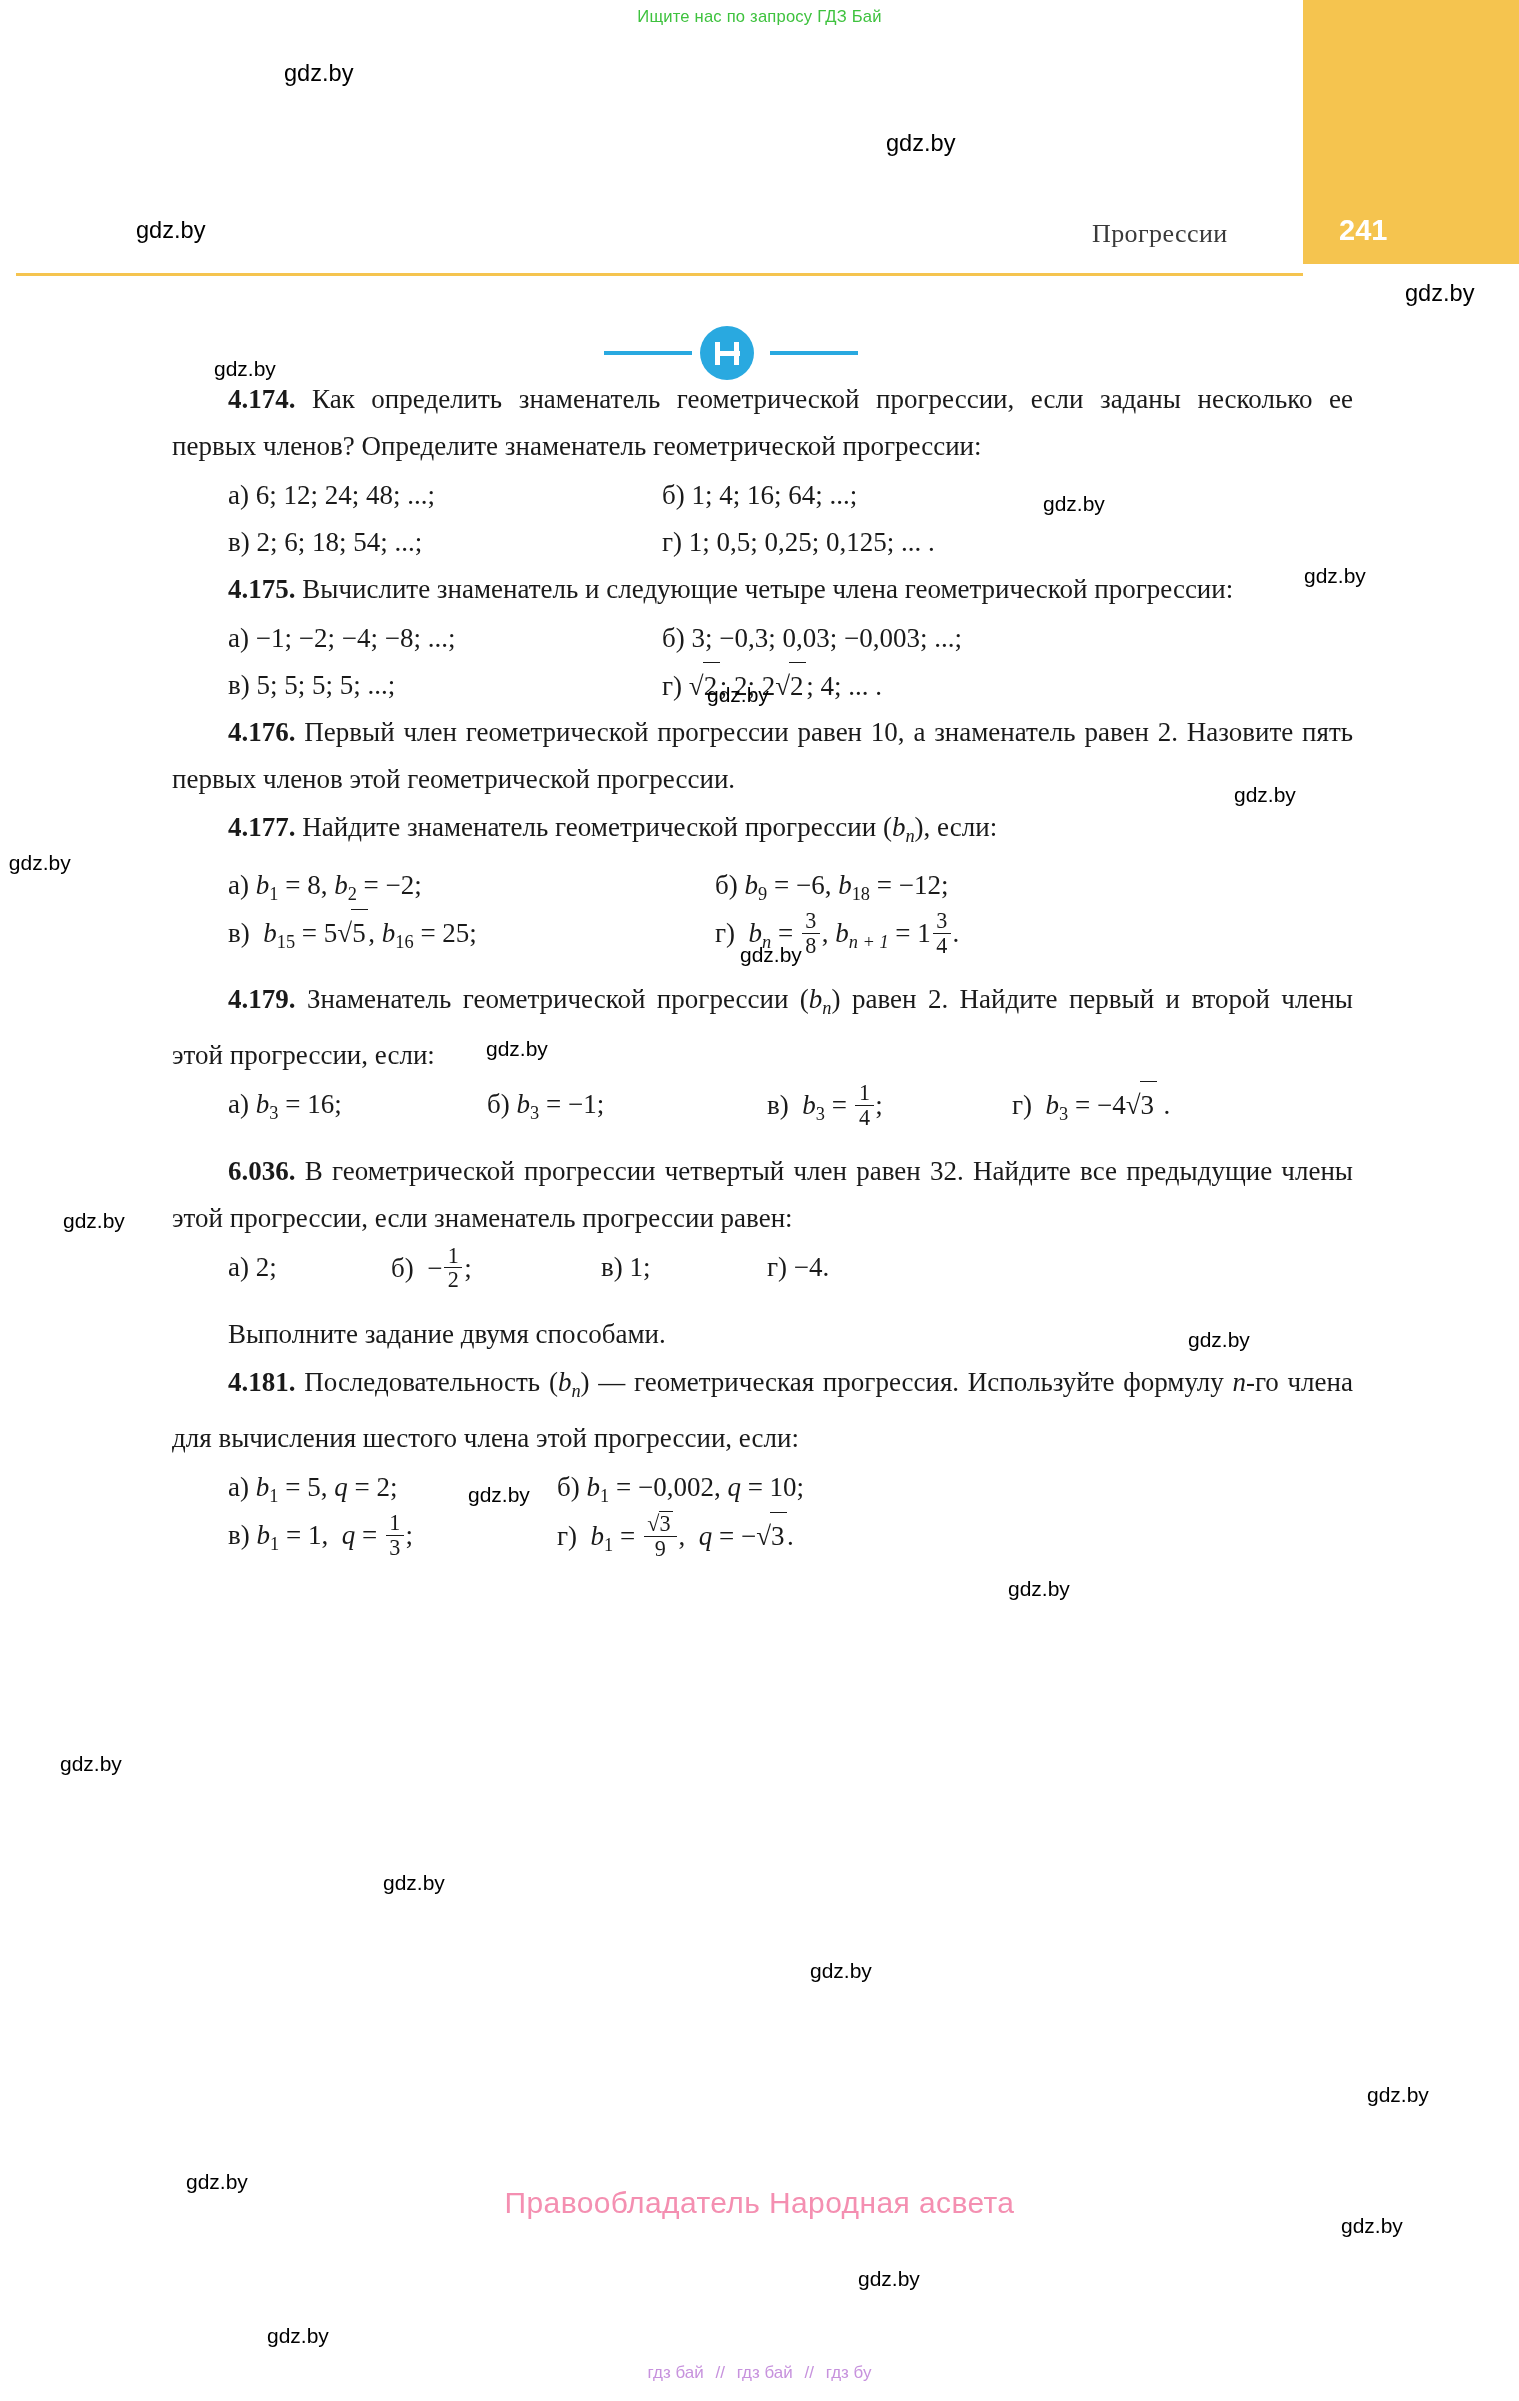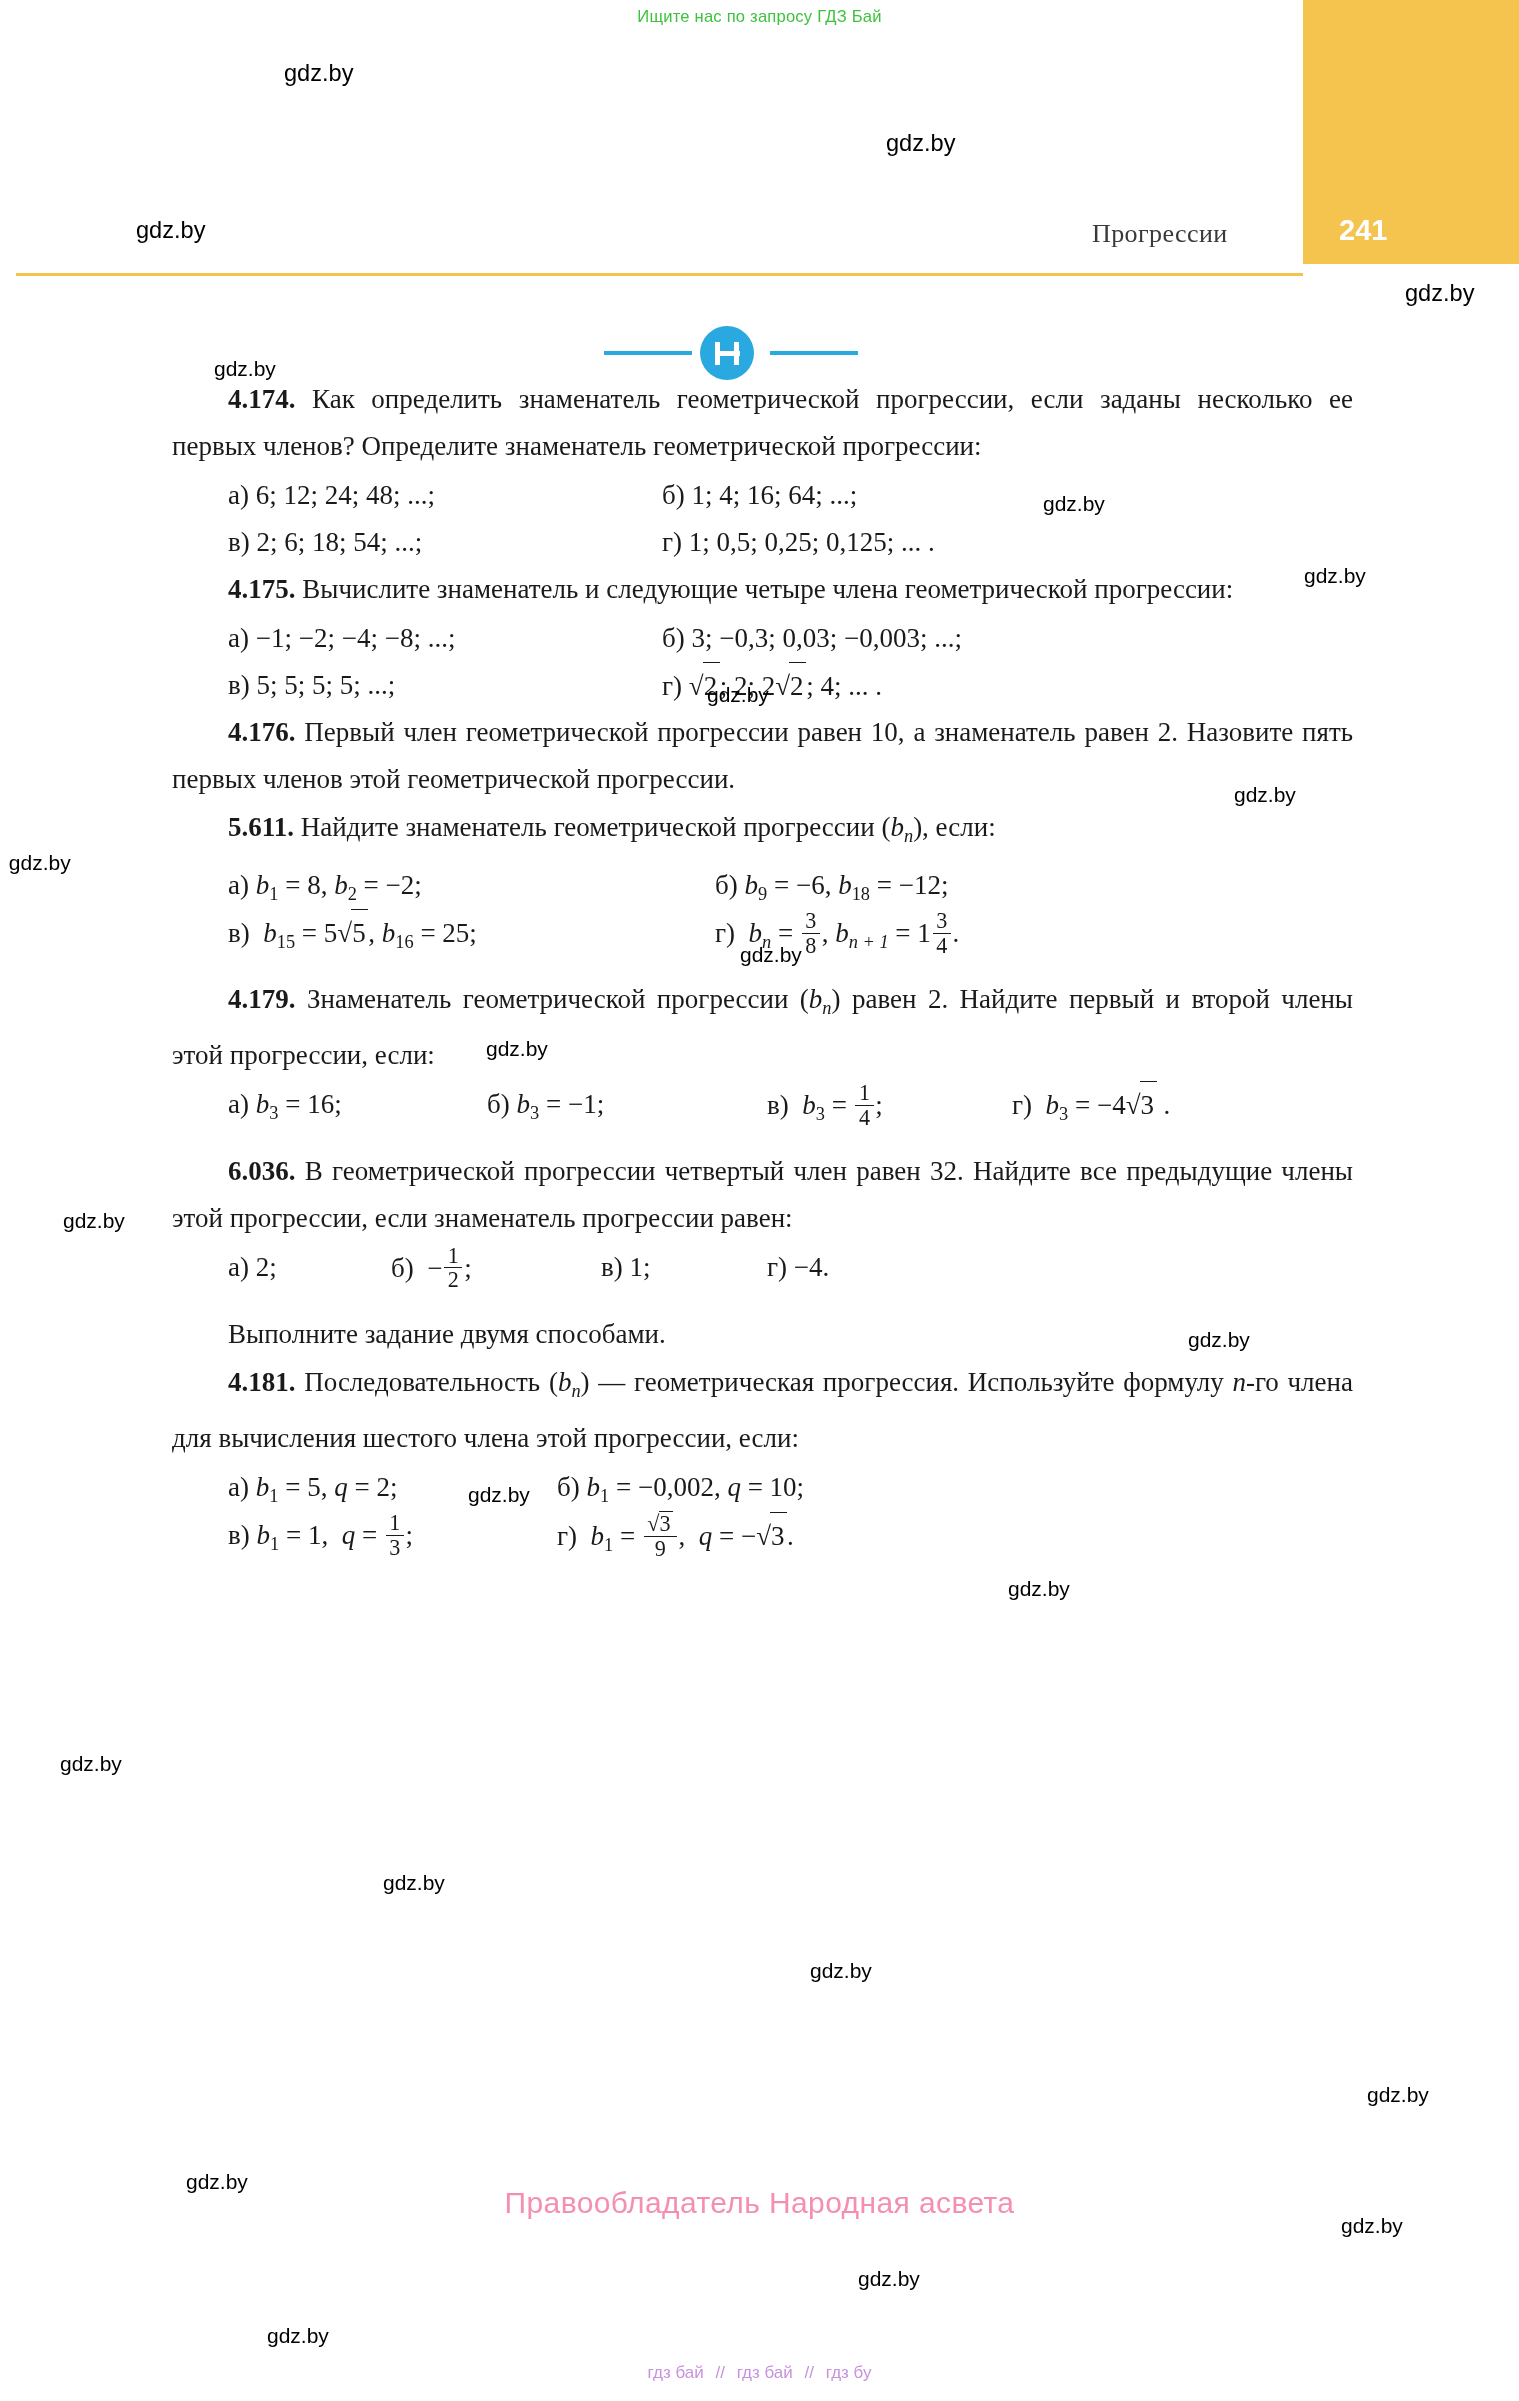--- a/index.html
+++ b/index.html
@@ -275,21 +275,21 @@
         </span>
       </div>
     </div>
 
     <p class="para">
       <span class="num">4.176.</span>
       <span>Первый член геометрической прогрессии равен 10, а знаменатель равен 2. Назовите пять первых членов этой геометрической прогрессии.</span>
     </p>
 
     <p class="para">
-      <span class="num">5.611.</span>
+      <span class="num">4.177.</span>
       Найдите знаменатель геометрической прогрессии (<i>b</i><span class="sub">n</span>), если:
     </p>
     <div class="items">
       <div class="row">
         <span class="col c1">а) <i>b</i><span class="subn">1</span> = 8, <i>b</i><span class="subn">2</span> = −2;</span>
         <span class="col c2b">б) <i>b</i><span class="subn">9</span> = −6, <i>b</i><span class="subn">18</span> = −12;</span>
       </div>
       <div class="row tall">
         <span class="col c1">в)&nbsp; <i>b</i><span class="subn">15</span> = 5<span class="rad"><span class="sign">√</span><span class="body">5</span></span>, <i>b</i><span class="subn">16</span> = 25;</span>
         <span class="col c2b">г)&nbsp; <i>b</i><span class="sub">n</span> = <span class="frac"><span class="n">3</span><span class="d">8</span></span>, <i>b</i><span class="sub">n&nbsp;+&nbsp;1</span> = 1<span class="frac"><span class="n">3</span><span class="d">4</span></span>.</span>

